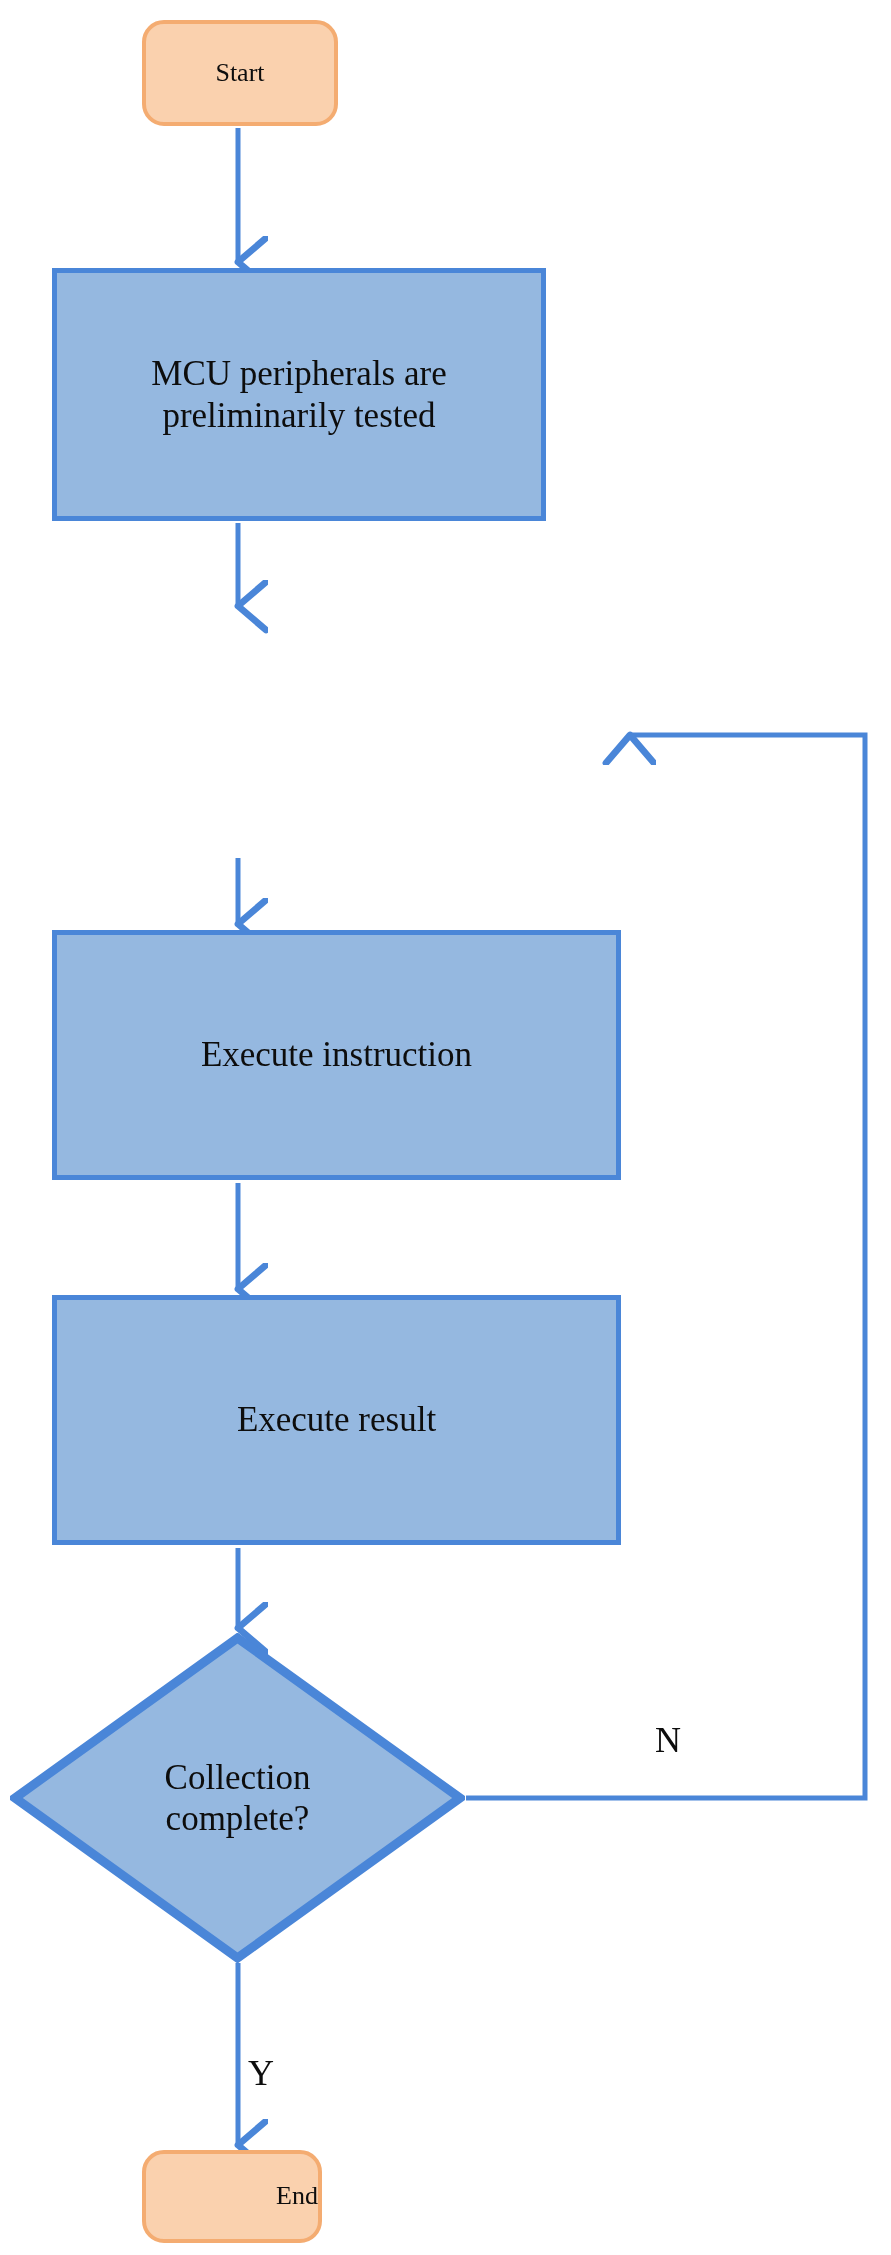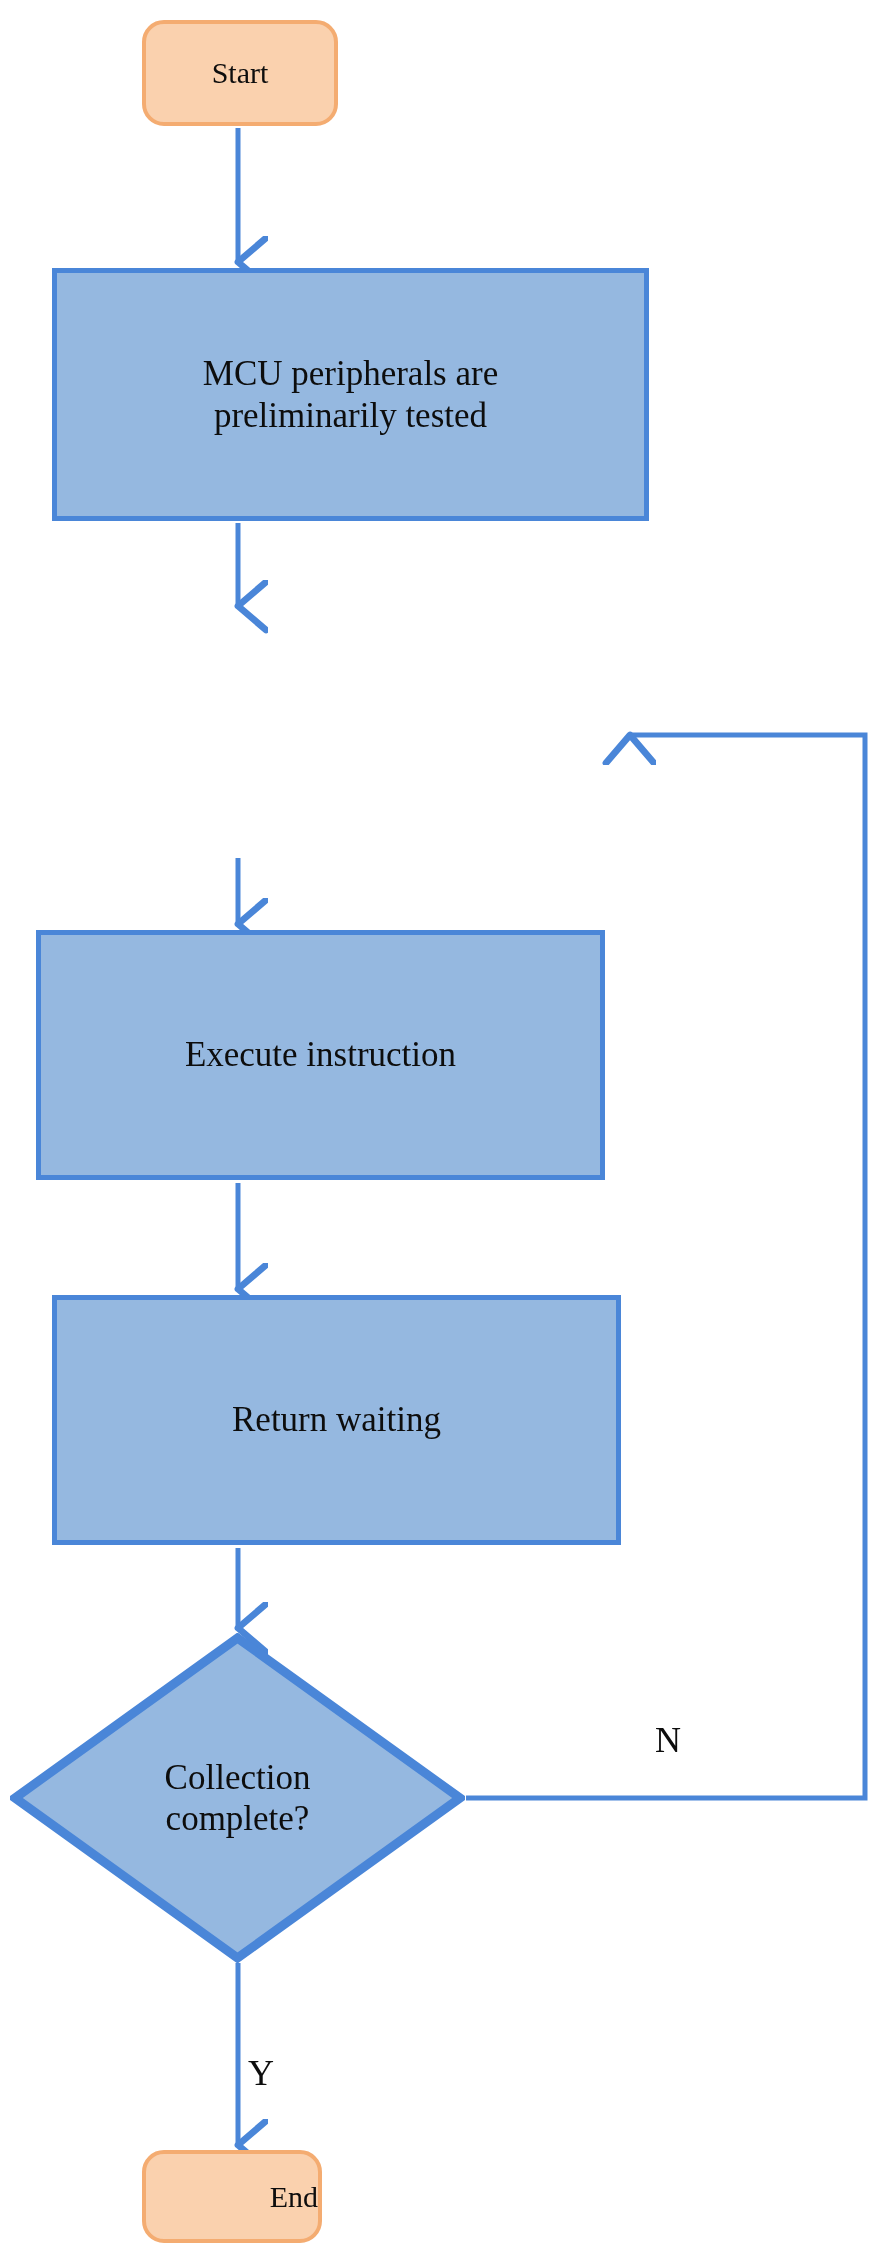--- a/index.html
+++ b/index.html
@@ -37,21 +37,21 @@
     color: #0d0d0d;
     line-height: 1.18;
     z-index: 2;
   }
 
   
   .terminal {
     background: #fad1ae;
     border: 4px solid #f4ac71;
     border-radius: 22px;
-    font-size: 30px;
+    font-size: 26px;
   }
 
   
   .process {
     background: #95b8e0;
     border: 5px solid #4a86d8;
     font-size: 35px;
     padding: 0 14px;
   }
 
@@ -83,23 +83,23 @@
   .edge-label {
     position: absolute;
     font-size: 36px;
     color: #0d0d0d;
     z-index: 3;
     line-height: 1;
   }
 
   
   #node-start     { left: 142px; top: 20px;   width: 196px; height: 106px; }
-  #node-test      { left: 52px;  top: 268px;  width: 597px; height: 253px; }
+  #node-test      { left: 52px;  top: 268px;  width: 494px; height: 253px; }
   #node-block     { left: 52px;  top: 612px;  width: 569px; height: 244px; }
-  #node-execute   { left: 36px;  top: 930px;  width: 569px; height: 250px; }
+  #node-execute   { left: 52px;  top: 930px;  width: 569px; height: 250px; }
   #node-return    { left: 52px;  top: 1295px; width: 569px; height: 250px; }
   #node-decision  { left: 10px;  top: 1633px; width: 455px; height: 330px; }
   #node-end       { left: 142px; top: 2150px; width: 180px; height: 93px; justify-content: flex-end; }
 
   #label-n { left: 655px; top: 1722px; }
   #label-y { left: 248px; top: 2055px; }
 </style>
 </head>
 <body>
 
@@ -138,21 +138,21 @@
     <span class="node-label">MCU peripherals are
 preliminarily tested</span>
   </div>
 
 
   <div class="node process" id="node-execute">
     <span class="node-label">Execute instruction</span>
   </div>
 
   <div class="node process" id="node-return">
-    <span class="node-label">Return waiting</span>
+    <span class="node-label">Execute result</span>
   </div>
 
   <div class="node decision" id="node-decision">
     <svg class="diamond-shape" viewBox="0 0 455 330" preserveAspectRatio="none">
       <polygon points="227.5,5 450,165 227.5,325 5,165" fill="#95B8E0" stroke="#4A86D8" stroke-width="9" stroke-linejoin="miter"></polygon>
     </svg>
     <span class="node-label decision-label">Collection
 complete?</span>
   </div>
 

